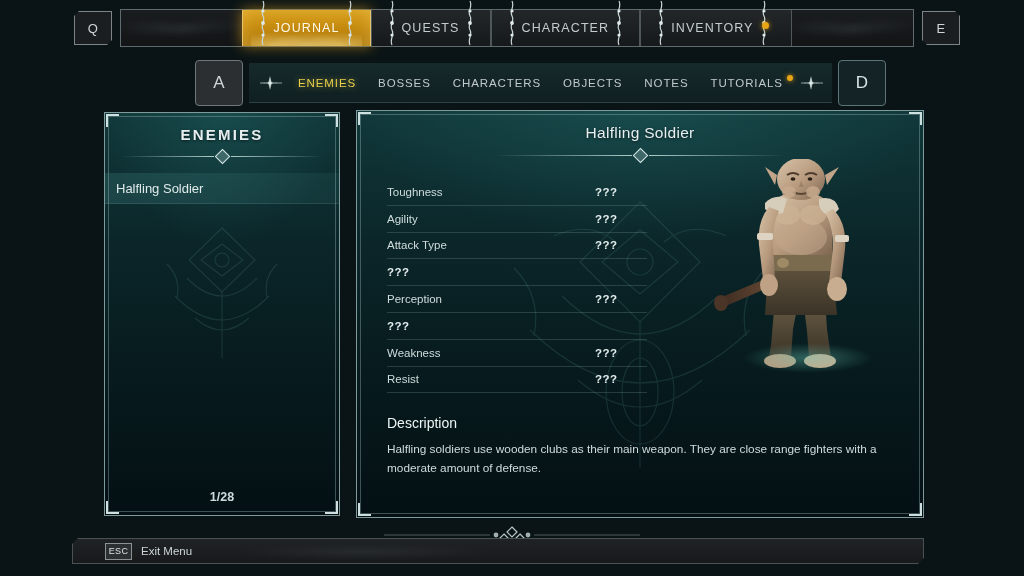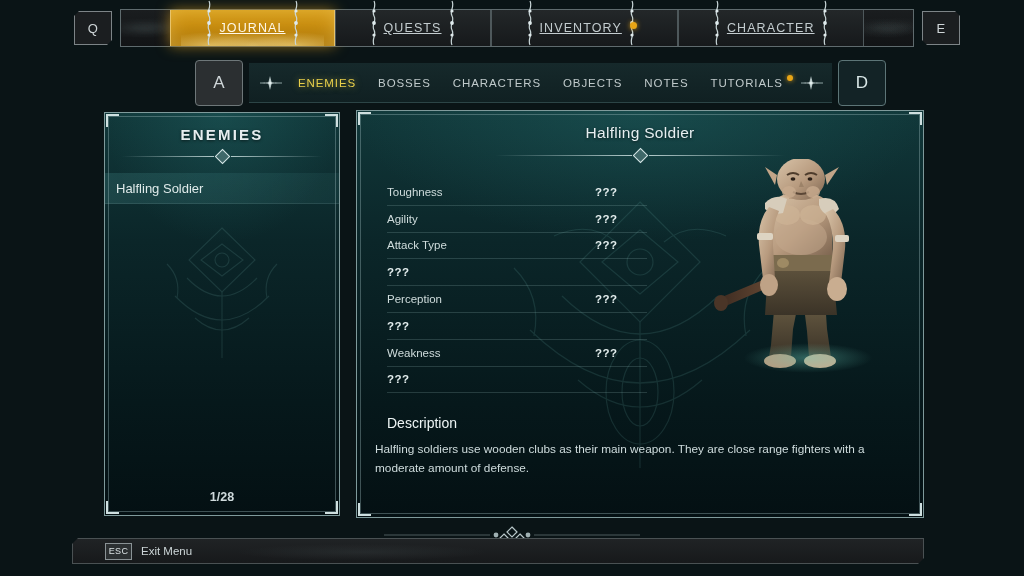--- a/index.html
+++ b/index.html
@@ -40,27 +40,26 @@
     flex:1 1 auto; position:relative; overflow:hidden;
   }
   .nav-filler::after{
     content:""; position:absolute; inset:0;
     background:
       radial-gradient(ellipse 60px 14px at 30% 50%, rgba(120,140,140,.10), transparent 70%),
       radial-gradient(ellipse 40px 12px at 52% 55%, rgba(120,140,140,.09), transparent 70%),
       radial-gradient(ellipse 50px 13px at 72% 45%, rgba(120,140,140,.08), transparent 70%);
   }
   .nav-tab {
-    position:relative; flex:0 0 auto; padding:0 38px;
+    position:relative; flex:0 0 auto; padding:0 20px;
     display:flex; align-items:center; justify-content:center;
     font-size:12.5px; letter-spacing:1.1px; color:#c3cccf;
     border-left:1px solid #4e585b; border-right:1px solid #4e585b;
     background:linear-gradient(180deg,#232729 0%, #16191b 100%);
     cursor:pointer;
-    text-decoration:underline;
   }
   .nav-tab.active {
     color:#fff8e8;
     background:linear-gradient(180deg,#d59b18 0%, #c98e10 40%, #a97408 100%);
     box-shadow:0 0 14px rgba(220,160,30,.65), inset 0 0 18px rgba(255,220,120,.35);
     border-color:#e7c36b;
   }
   .nav-tab.active::before{
     content:""; position:absolute; left:6%; right:6%; bottom:0; height:60%;
     background:
@@ -183,21 +182,21 @@
     border-bottom:1px solid rgba(150,185,185,.22);
     font-size:11.5px; color:#cfdcdc;
   }
   .stat-row .k { flex:1 1 auto; }
   .stat-row .v { flex:0 0 auto; width:52px; text-align:left; color:#e3eded; font-weight:600; letter-spacing:.5px;}
   .desc-head {
     position:relative; z-index:3; margin:22px 0 9px 30px;
     font-size:14px; color:#eef5f5; font-weight:400;
   }
   .desc-body {
-    position:relative; z-index:3; margin-left:18px; width:512px;
+    position:relative; z-index:3; margin-left:30px; width:512px;
     font-size:11.8px; line-height:1.55; color:#cfdcdd;
   }
 
   
   .creature { position:absolute; right:20px; top:48px; width:190px; height:220px; z-index:3; }
   .creature .glow {
     position:absolute; left:50%; bottom:6px; transform:translateX(-50%);
     width:130px; height:30px; border-radius:50%;
     background:radial-gradient(ellipse at center, rgba(110,210,190,.40), transparent 70%);
   }
@@ -288,55 +287,55 @@
             <span class="tab-sep l">
               <svg width="10" height="48" viewBox="0 0 10 48">
                 <g fill="none" stroke="#c9d6d8" stroke-width="1.2">
                   <path d="M5 2 C8 8 2 12 5 17 C8 22 2 26 5 31 C8 36 2 40 5 46"></path>
                 </g>
                 <circle cx="5" cy="12" r="1.6" fill="#dfeaec"></circle>
                 <circle cx="5" cy="24" r="1.9" fill="#dfeaec"></circle>
                 <circle cx="5" cy="36" r="1.6" fill="#dfeaec"></circle>
               </svg>
             </span>
-            <span>INVENTORY</span>
+            <span>CHARACTER</span>
             <span class="tab-sep r">
               <svg width="10" height="48" viewBox="0 0 10 48">
                 <g fill="none" stroke="#c9d6d8" stroke-width="1.2">
                   <path d="M5 2 C8 8 2 12 5 17 C8 22 2 26 5 31 C8 36 2 40 5 46"></path>
                 </g>
                 <circle cx="5" cy="12" r="1.6" fill="#dfeaec"></circle>
                 <circle cx="5" cy="24" r="1.9" fill="#dfeaec"></circle>
                 <circle cx="5" cy="36" r="1.6" fill="#dfeaec"></circle>
               </svg>
             </span>
-            <span class="dot-badge"></span>
           </div>
           <div class="nav-tab">
             <span class="tab-sep l">
               <svg width="10" height="48" viewBox="0 0 10 48">
                 <g fill="none" stroke="#c9d6d8" stroke-width="1.2">
                   <path d="M5 2 C8 8 2 12 5 17 C8 22 2 26 5 31 C8 36 2 40 5 46"></path>
                 </g>
                 <circle cx="5" cy="12" r="1.6" fill="#dfeaec"></circle>
                 <circle cx="5" cy="24" r="1.9" fill="#dfeaec"></circle>
                 <circle cx="5" cy="36" r="1.6" fill="#dfeaec"></circle>
               </svg>
             </span>
-            <span>CHARACTER</span>
+            <span>INVENTORY</span>
             <span class="tab-sep r">
               <svg width="10" height="48" viewBox="0 0 10 48">
                 <g fill="none" stroke="#c9d6d8" stroke-width="1.2">
                   <path d="M5 2 C8 8 2 12 5 17 C8 22 2 26 5 31 C8 36 2 40 5 46"></path>
                 </g>
                 <circle cx="5" cy="12" r="1.6" fill="#dfeaec"></circle>
                 <circle cx="5" cy="24" r="1.9" fill="#dfeaec"></circle>
                 <circle cx="5" cy="36" r="1.6" fill="#dfeaec"></circle>
               </svg>
             </span>
+            <span class="dot-badge"></span>
           </div>
         </div>
       <div class="nav-filler"></div>
     </div>
     <div class="keycap right">E</div>
   </div>
 
   <div class="subnav">
     <div class="subkey">A</div>
     <div class="subbar">
@@ -458,20 +457,21 @@
           <span class="v">???</span>
         </div>
         <div class="stat-row">
           <span class="v">???</span>
         </div>
         <div class="stat-row">
           <span class="k">Weakness</span>
           <span class="v">???</span>
         </div>
         <div class="stat-row">
+          <span class="k">Resist</span>
           <span class="v">???</span>
         </div>
       </div>
 
     <div class="creature">
       <div class="glow"></div>
       <svg width="190" height="220" viewBox="0 0 190 220">
         <defs>
           <linearGradient id="skin" x1="0" y1="0" x2="1" y2="1">
             <stop offset="0%" stop-color="#d8c3a8"></stop>

